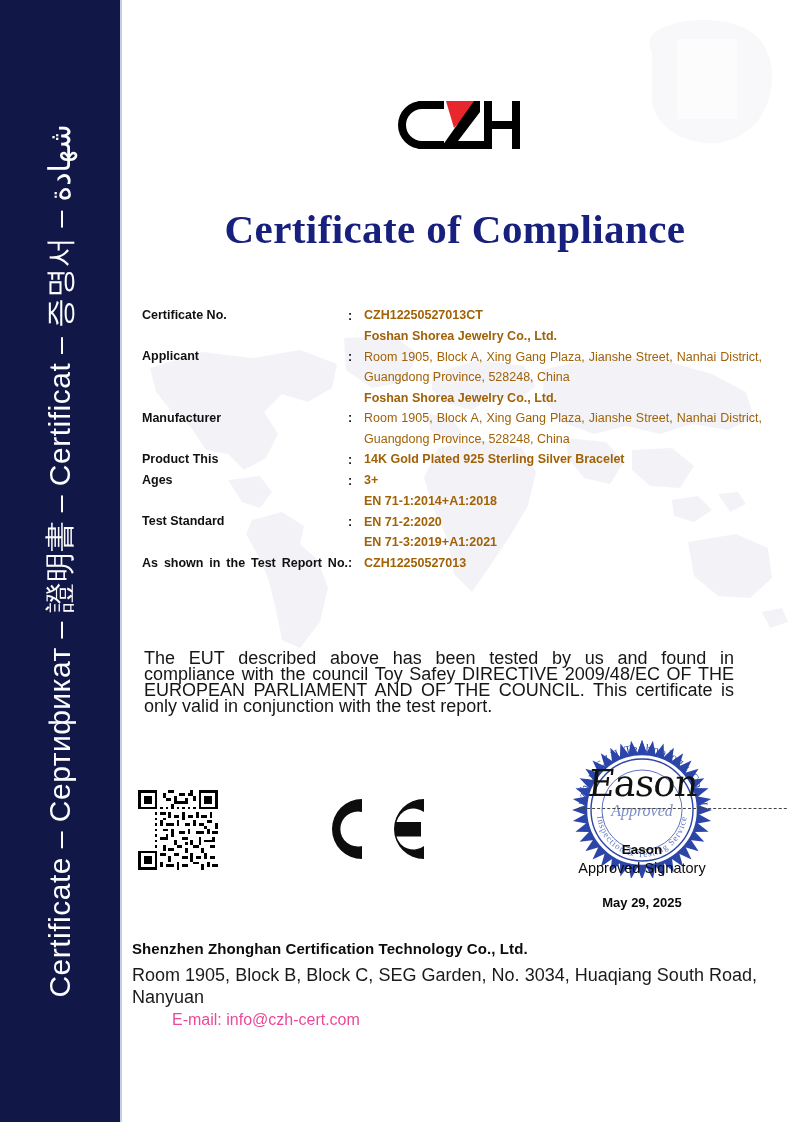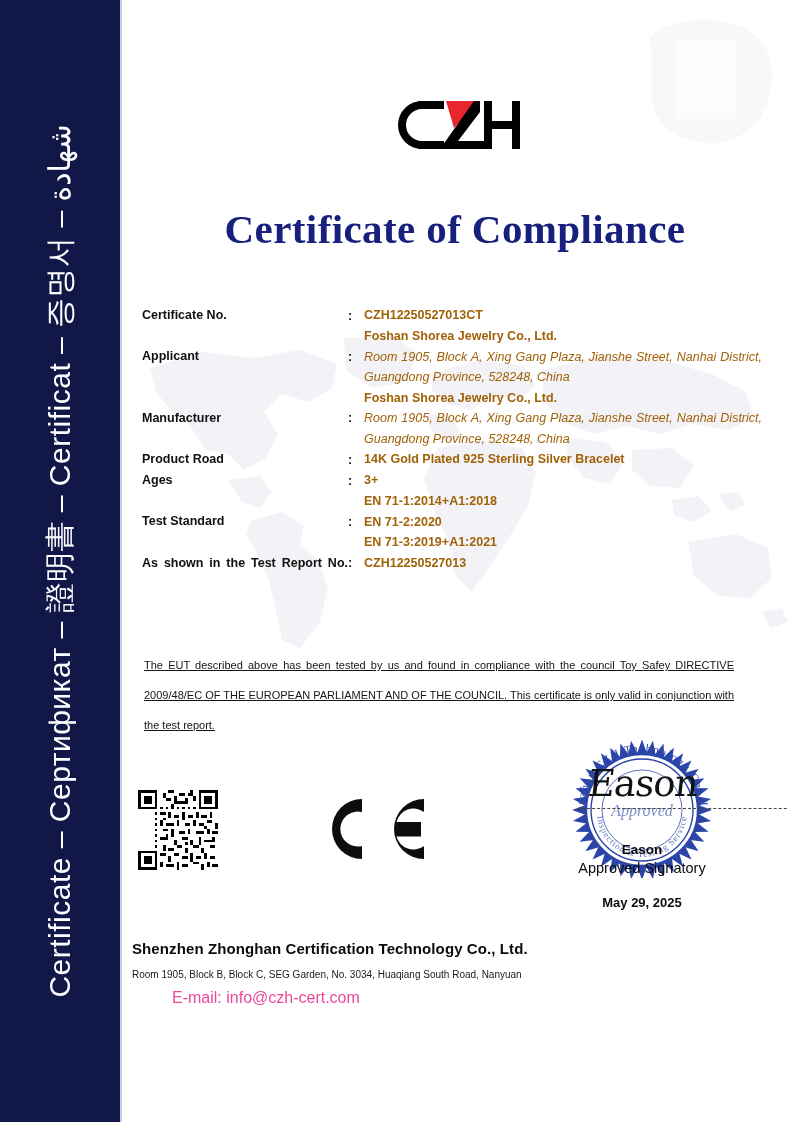--- a/index.html
+++ b/index.html
@@ -71,29 +71,28 @@
     width:206px;
     font-size:12.5px;font-weight:bold;color:#101010;
     line-height:21px;
     padding-right:4px;
   }
   td.lbl.just{text-align:justify;text-align-last:justify;}
   td.colon{width:16px;font-size:12.5px;font-weight:bold;color:#101010;text-align:left;}
   td.val{font-size:12.5px;color:#a16207;line-height:20.5px;}
   .v-bold{font-weight:bold;}
   .v-reg{font-weight:normal;text-align:justify;text-align-last:left;}
-  .v-reg.just3{text-align:justify;font-style:italic;}
+  .v-reg.just3{text-align:justify;}
   .val-line{display:block;}
 
   
   #para{
     position:absolute;left:22px;top:650px;width:590px;
-    font-size:11px;color:#161616;line-height:30px;
+    font-size:18px;color:#161616;line-height:16px;
     text-align:justify;
-    text-decoration:underline;
   }
 
   
   #qr{position:absolute;left:16px;top:790px;width:80px;height:80px;}
   #ce{position:absolute;left:196px;top:793px;width:110px;height:72px;}
 
   
   #sealblock{position:absolute;left:400px;top:738px;width:240px;text-align:center;}
   #seal{position:relative;width:150px;height:140px;margin:0 auto;}
   #seal svg{position:absolute;left:0;top:0;}
@@ -125,21 +124,21 @@
     z-index:5;
   }
 
   
   #footer{position:absolute;left:10px;top:940px;width:625px;}
   #footer .f-company{
     font-size:15px;font-weight:bold;color:#0c0c0c;
     margin-bottom:7px;letter-spacing:.1px;
   }
   #footer .f-addr{
-    font-size:10px;color:#1a1a1a;line-height:22px;
+    font-size:18px;color:#1a1a1a;line-height:22px;
     text-align:justify;
   }
   #footer .f-addr2{
     font-size:12.3px;color:#1a1a1a;line-height:22px;
   }
   #footer .f-mail{
     font-size:16px;color:#ec4899;line-height:22px;margin-top:1px;margin-left:40px;
   }
 </style>
 </head>
@@ -231,21 +230,21 @@
           <tr>
             <td class="lbl">Manufacturer</td>
             <td class="colon">:</td>
             <td class="val">
               <span class="val-line v-bold">Foshan Shorea Jewelry Co., Ltd.</span>
               <span class="val-line v-reg just3">Room 1905, Block A, Xing Gang Plaza, Jianshe Street, Nanhai District, Guangdong Province, 528248, China</span>
             </td>
           </tr>
 
           <tr>
-            <td class="lbl">Product Road</td>
+            <td class="lbl">Product This</td>
             <td class="colon">:</td>
             <td class="val">
               <span class="val-line v-bold">14K Gold Plated 925 Sterling Silver Bracelet</span>
             </td>
           </tr>
 
           <tr>
             <td class="lbl">Ages</td>
             <td class="colon">:</td>
             <td class="val">

